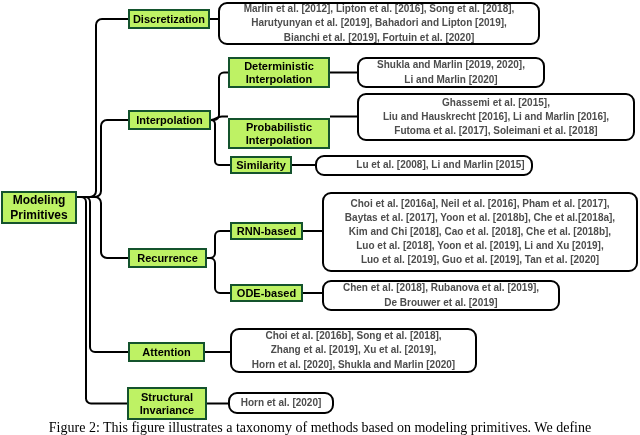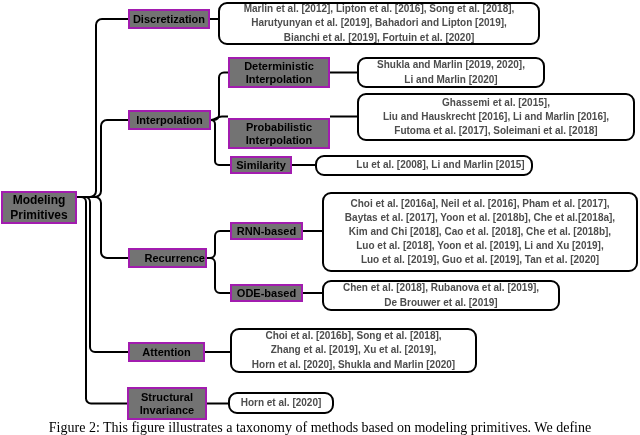--- a/index.html
+++ b/index.html
@@ -13,22 +13,22 @@
   }
   .wires {
     position: absolute;
     left: 0; top: 0;
     z-index: 1;
   }
   .node {
     position: absolute;
     z-index: 2;
     box-sizing: border-box;
-    background: #737373;
-    border: 2px solid #a21caf;
+    background: #bef264;
+    border: 2px solid #14532d;
     color: #000000;
     font-weight: bold;
     font-size: 11px;
     line-height: 1.18;
     display: flex;
     flex-direction: column;
     align-items: center;
     justify-content: center;
     text-align: center;
     white-space: nowrap;
@@ -99,21 +99,21 @@
     <span>Modeling</span>
     <span>Primitives</span>
   </div>
 
   <div class="node" style="left:128px; top:9px; width:82px; height:20px;">
     <span>Discretization</span>
   </div>
   <div class="node" style="left:128px; top:110px; width:83px; height:20px;">
     <span>Interpolation</span>
   </div>
-  <div class="node" style="left:128px; top:248px; width:79px; height:20px;align-items:flex-end;">
+  <div class="node" style="left:128px; top:248px; width:79px; height:20px;">
     <span>Recurrence</span>
   </div>
   <div class="node" style="left:127px; top:387px; width:80px; height:33px;">
     <span>Structural</span>
     <span>Invariance</span>
   </div>
   <div class="node" style="left:128px; top:342px; width:77px; height:20px;">
     <span>Attention</span>
   </div>
 

